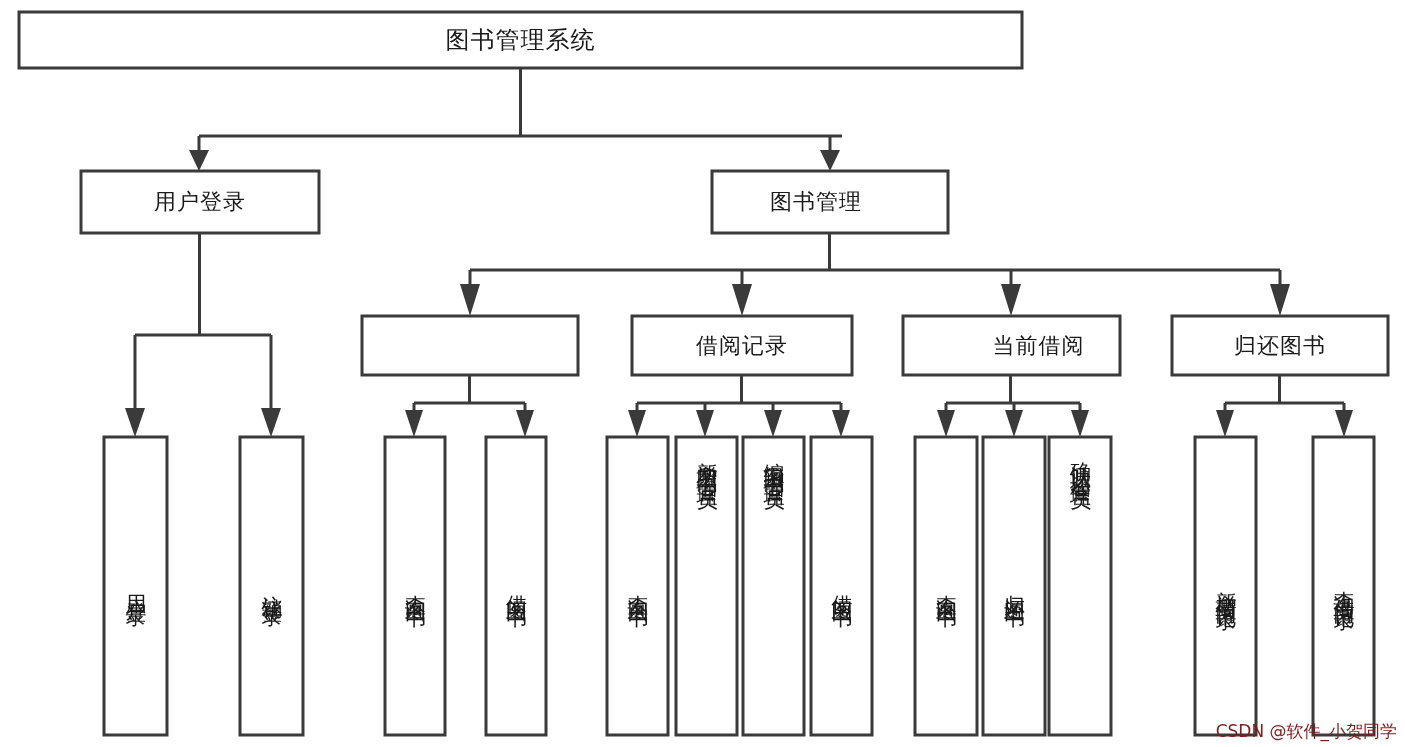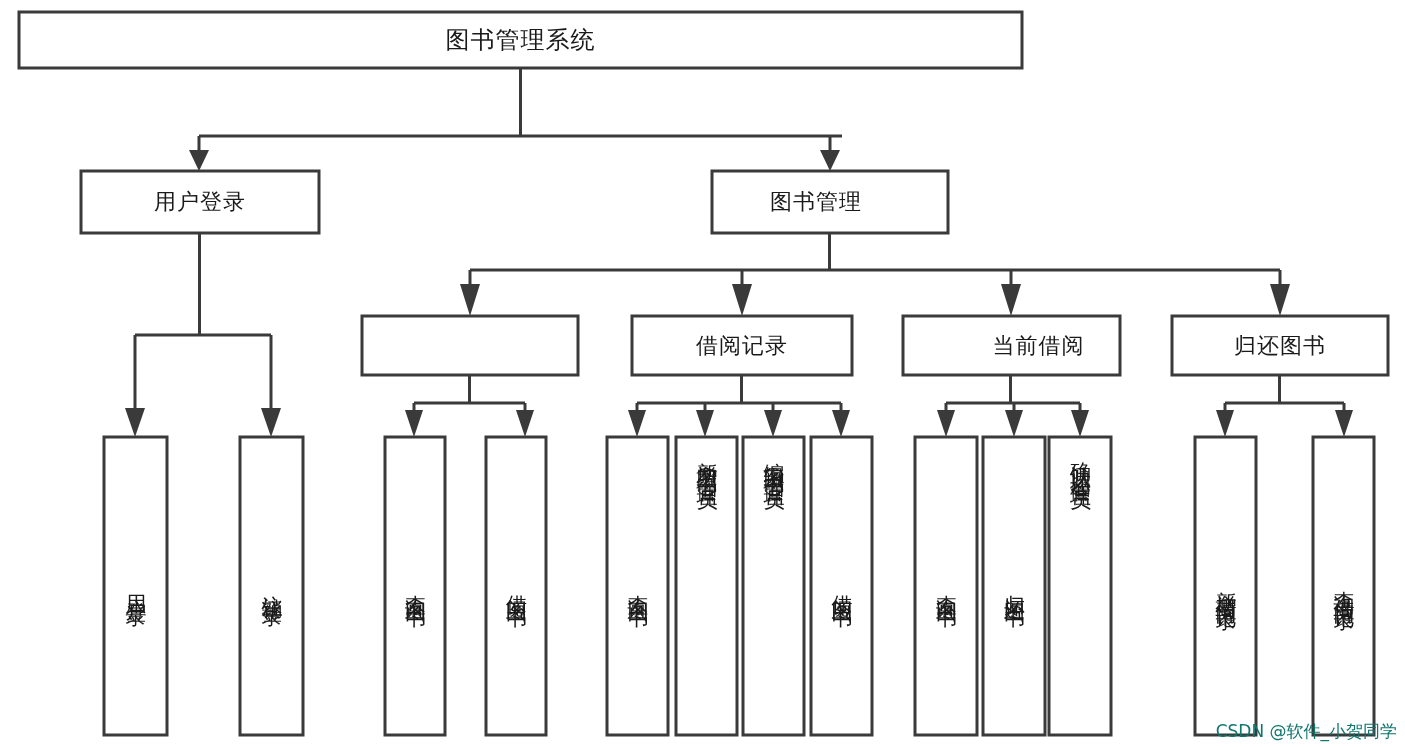--- a/index.html
+++ b/index.html
@@ -71,21 +71,21 @@
     color: #1a1a1a;
     white-space: nowrap;
     letter-spacing: 1px;
   }
   #watermark {
     position: absolute;
     right: 8px;
     bottom: 4px;
     font-family: "DejaVu Sans", "Liberation Sans", sans-serif;
     font-size: 17px;
-    color: #0f766e;
+    color: #7f1d1d;
     white-space: nowrap;
     pointer-events: none;
   }
 </style>
 </head>
 <body>
 
 <div id="diagram-root">
 
   <svg id="flow-svg" viewBox="0 0 1405 747">

